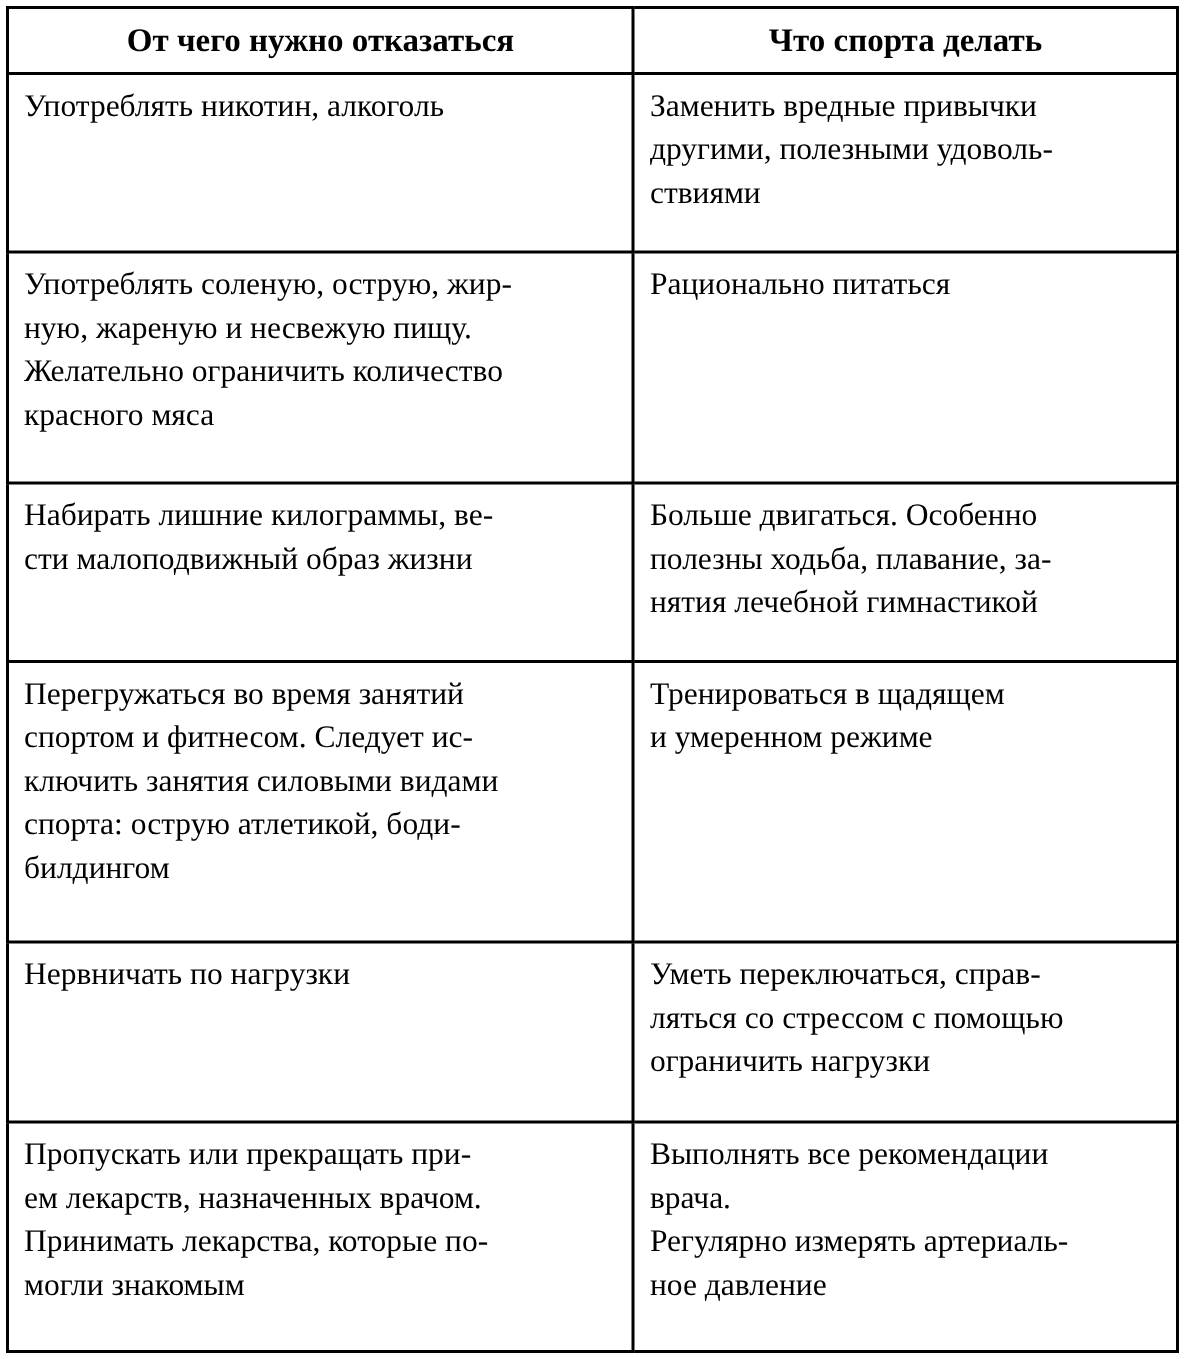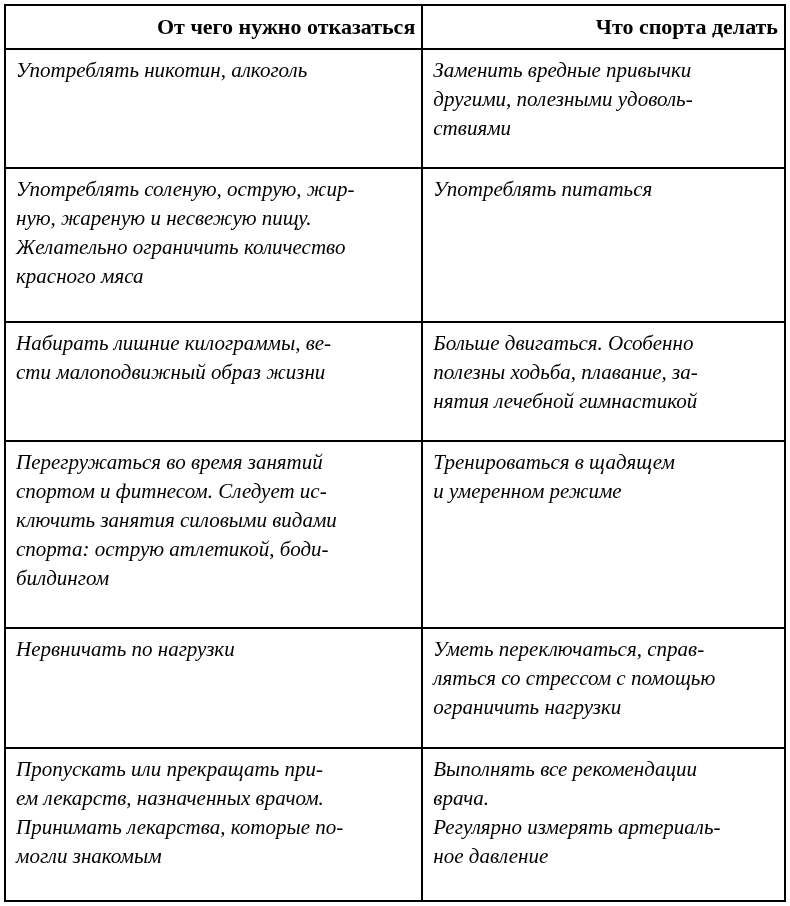--- a/index.html
+++ b/index.html
@@ -26,31 +26,30 @@
     table-layout: fixed;
   }
   .rec-table th,
   .rec-table td {
     border: 2px solid #000000;
     vertical-align: top;
   }
   .rec-table th {
     font-size: 22px;
     font-weight: bold;
-    text-align: right;
+    text-align: center;
     padding: 8px 6px;
     line-height: 26px;
   }
   .rec-table td {
     font-size: 21px;
     line-height: 29px;
     padding: 6px 10px 7px 10px;
     white-space: pre-line;
     text-align: left;
-    font-style: italic;
   }
   .col-avoid { width: 53.5%; }
   .col-do    { width: 46.5%; }
 </style>
 </head>
 <body>
 
 <div class="page">
   <table class="rec-table">
     <colgroup>
@@ -68,21 +67,21 @@
         <td>Употреблять никотин, алкоголь</td>
         <td>Заменить вредные привычки
 другими, полезными удоволь-
 ствиями</td>
       </tr>
       <tr>
         <td>Употреблять соленую, острую, жир-
 ную, жареную и несвежую пищу.
 Желательно ограничить количество
 красного мяса</td>
-        <td>Употреблять питаться</td>
+        <td>Рационально питаться</td>
       </tr>
       <tr>
         <td>Набирать лишние килограммы, ве-
 сти малоподвижный образ жизни</td>
         <td>Больше двигаться. Особенно
 полезны ходьба, плавание, за-
 нятия лечебной гимнастикой</td>
       </tr>
       <tr>
         <td>Перегружаться во время занятий

